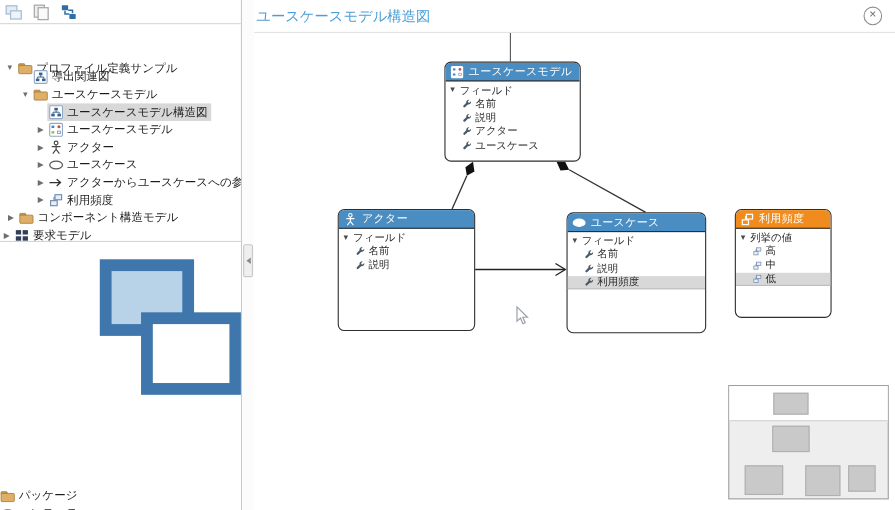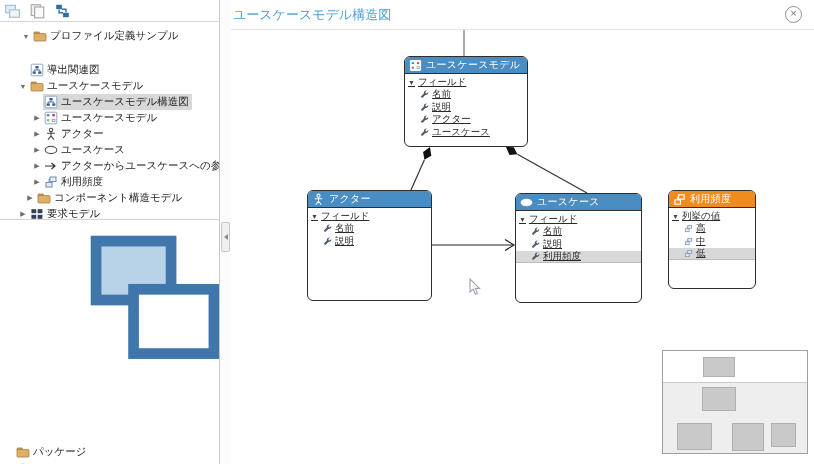--- a/index.html
+++ b/index.html
@@ -17,22 +17,22 @@
   .trow { position:absolute; left:0; width:220px; height:16px; display:flex; align-items:center;
     white-space:nowrap; font-size:10.5px; cursor:default; }
   .texp { width:12px; flex:0 0 12px; font-size:7px; color:#6e6e6e; text-align:center; }
   .tsel-wrap { display:flex; align-items:center; height:16px; padding:0 3px 0 1px; }
   .tsel-wrap.sel { background:#d8d8d8; }
   .ticon { width:14px; height:14px; flex:0 0 14px; margin-right:3px; }
   .ticon svg, .tbtn svg { display:block; width:100%; height:100%; }
   .panel-divider { height:1px; background:#d4d4d4; flex:0 0 auto; }
   .palette { position:relative; flex:1 1 auto; background:#fff; }
   .pal-toolbar { position:absolute; top:5px; left:5px; width:18px; height:18px; }
-  .prow { position:absolute; left:0; width:220px; height:16px; display:flex; align-items:center;
-    padding-left:16px; font-size:10.5px; white-space:nowrap; }
+  .prow { position:absolute; left:0; width:220px; height:16px; display:flex; align-items:flex-start;
+    padding-left:0; font-size:10.5px; white-space:nowrap; }
 
   
   .splitter { width:11px; height:464px; background:#fcfcfc; position:relative; flex:0 0 auto; }
   .split-handle { position:absolute; left:1px; top:222px; width:9px; height:30px; background:#efefef;
     border:1px solid #c8c8c8; border-radius:2px; display:flex; align-items:center; justify-content:center; }
   .split-tri { width:0; height:0; border-top:3px solid transparent; border-bottom:3px solid transparent;
     border-right:4px solid #8a8a8a; }
 
   
   .main { flex:1 1 auto; display:flex; flex-direction:column; overflow:hidden; }
@@ -47,21 +47,21 @@
   
   .ubox { position:absolute; z-index:2; background:#fff; border:1.4px solid #2e2e2e; border-radius:6px;
     overflow:hidden; display:flex; flex-direction:column; }
   .ubox-header { height:17px; display:flex; align-items:center; gap:4px; padding-left:4px;
     border-bottom:1.4px solid #2e2e2e; flex:0 0 auto; }
   .ubox-header.blue { background:#4a8dc2; }
   .ubox-header.orange { background:#f08c1e; }
   .hicon { width:13px; height:13px; flex:0 0 13px; }
   .hicon svg { display:block; width:100%; height:100%; }
   .htitle { color:#fff; font-size:10px; white-space:nowrap; letter-spacing:0.3px; }
-  .ubox-body { flex:1 1 auto; padding-top:2px; font-size:9.5px; color:#2a2a2a;text-decoration:underline; }
+  .ubox-body { flex:1 1 auto; padding-top:2px; font-size:9.5px; color:#2a2a2a; }
   .grow { height:12.5px; display:flex; align-items:center; padding-left:3px; gap:3px; white-space:nowrap; }
   .garrow { font-size:7px; color:#4a4a4a; }
   .frow { height:12.5px; display:flex; align-items:center; padding-left:15px; gap:3px; white-space:nowrap; }
   .frow.hl { background:#d8d8d8; border-bottom:1px solid #bdbdbd; }
   .ficon { width:9px; height:9px; flex:0 0 9px; }
   .ficon svg { display:block; width:100%; height:100%; }
 
   
   .minimap { position:absolute; z-index:2; border:1px solid #a0a0a0; background:#eeeeee; }
   .mm-top { position:absolute; left:0; top:0; width:100%; height:32px; background:#fff;
@@ -175,21 +175,21 @@
           </svg>
         </span>
       <span class="tbtn">
           <svg>
             <use href="#sym-sync"></use>
           </svg>
         </span>
     </div>
 
     <div class="tree">
-      <div class="trow" style="top:6px;padding-left:20px">
+      <div class="trow" style="top:32px;padding-left:3px">
         <span class="texp">▼</span>
         <span class="tsel-wrap">
             <span class="ticon">
               <svg>
                 <use href="#sym-folder"></use>
               </svg>
             </span>
         <span>プロファイル定義サンプル</span>
           </span>
       </div>
@@ -274,32 +274,32 @@
         <span class="texp">▶</span>
         <span class="tsel-wrap">
             <span class="ticon">
               <svg>
                 <use href="#sym-enum"></use>
               </svg>
             </span>
         <span>利用頻度</span>
           </span>
       </div>
-      <div class="trow" style="top:168px;padding-left:24px">
+      <div class="trow" style="top:168px;padding-left:4px">
         <span class="texp">▶</span>
         <span class="tsel-wrap">
             <span class="ticon">
               <svg>
                 <use href="#sym-folder"></use>
               </svg>
             </span>
         <span>コンポーネント構造モデル</span>
           </span>
       </div>
-      <div class="trow" style="top:184px;padding-left:17px">
+      <div class="trow" style="top:184px;">
         <span class="texp">▶</span>
         <span class="tsel-wrap">
             <span class="ticon">
               <svg>
                 <use href="#sym-blocks"></use>
               </svg>
             </span>
         <span>要求モデル</span>
           </span>
       </div>

